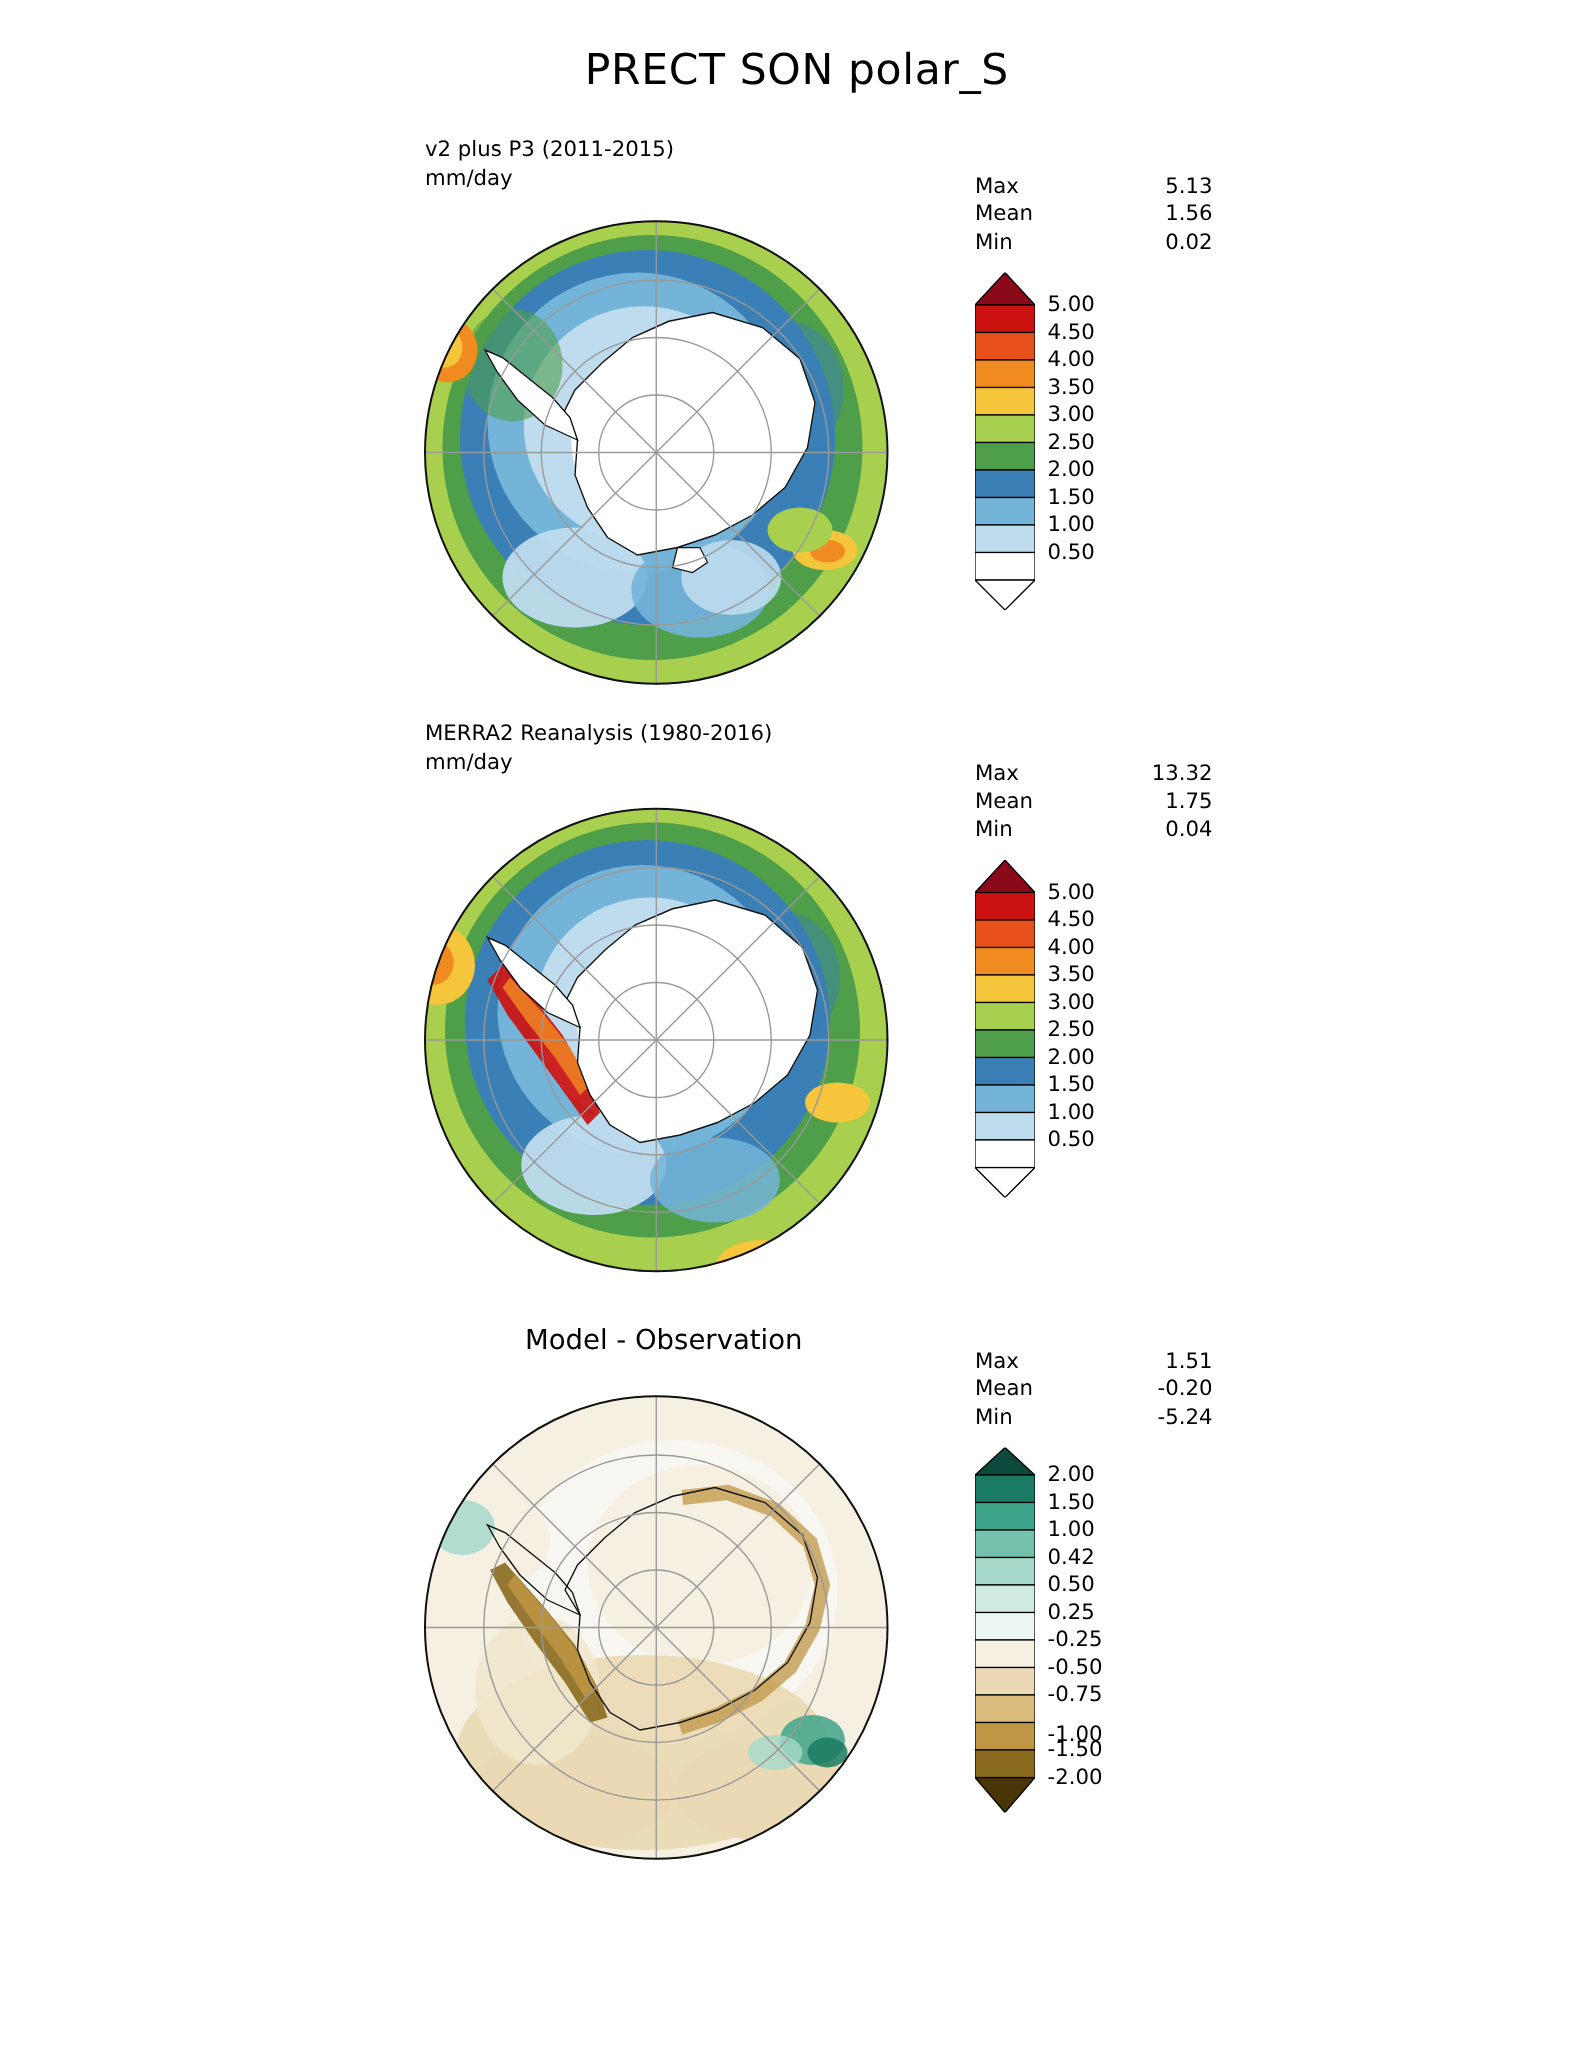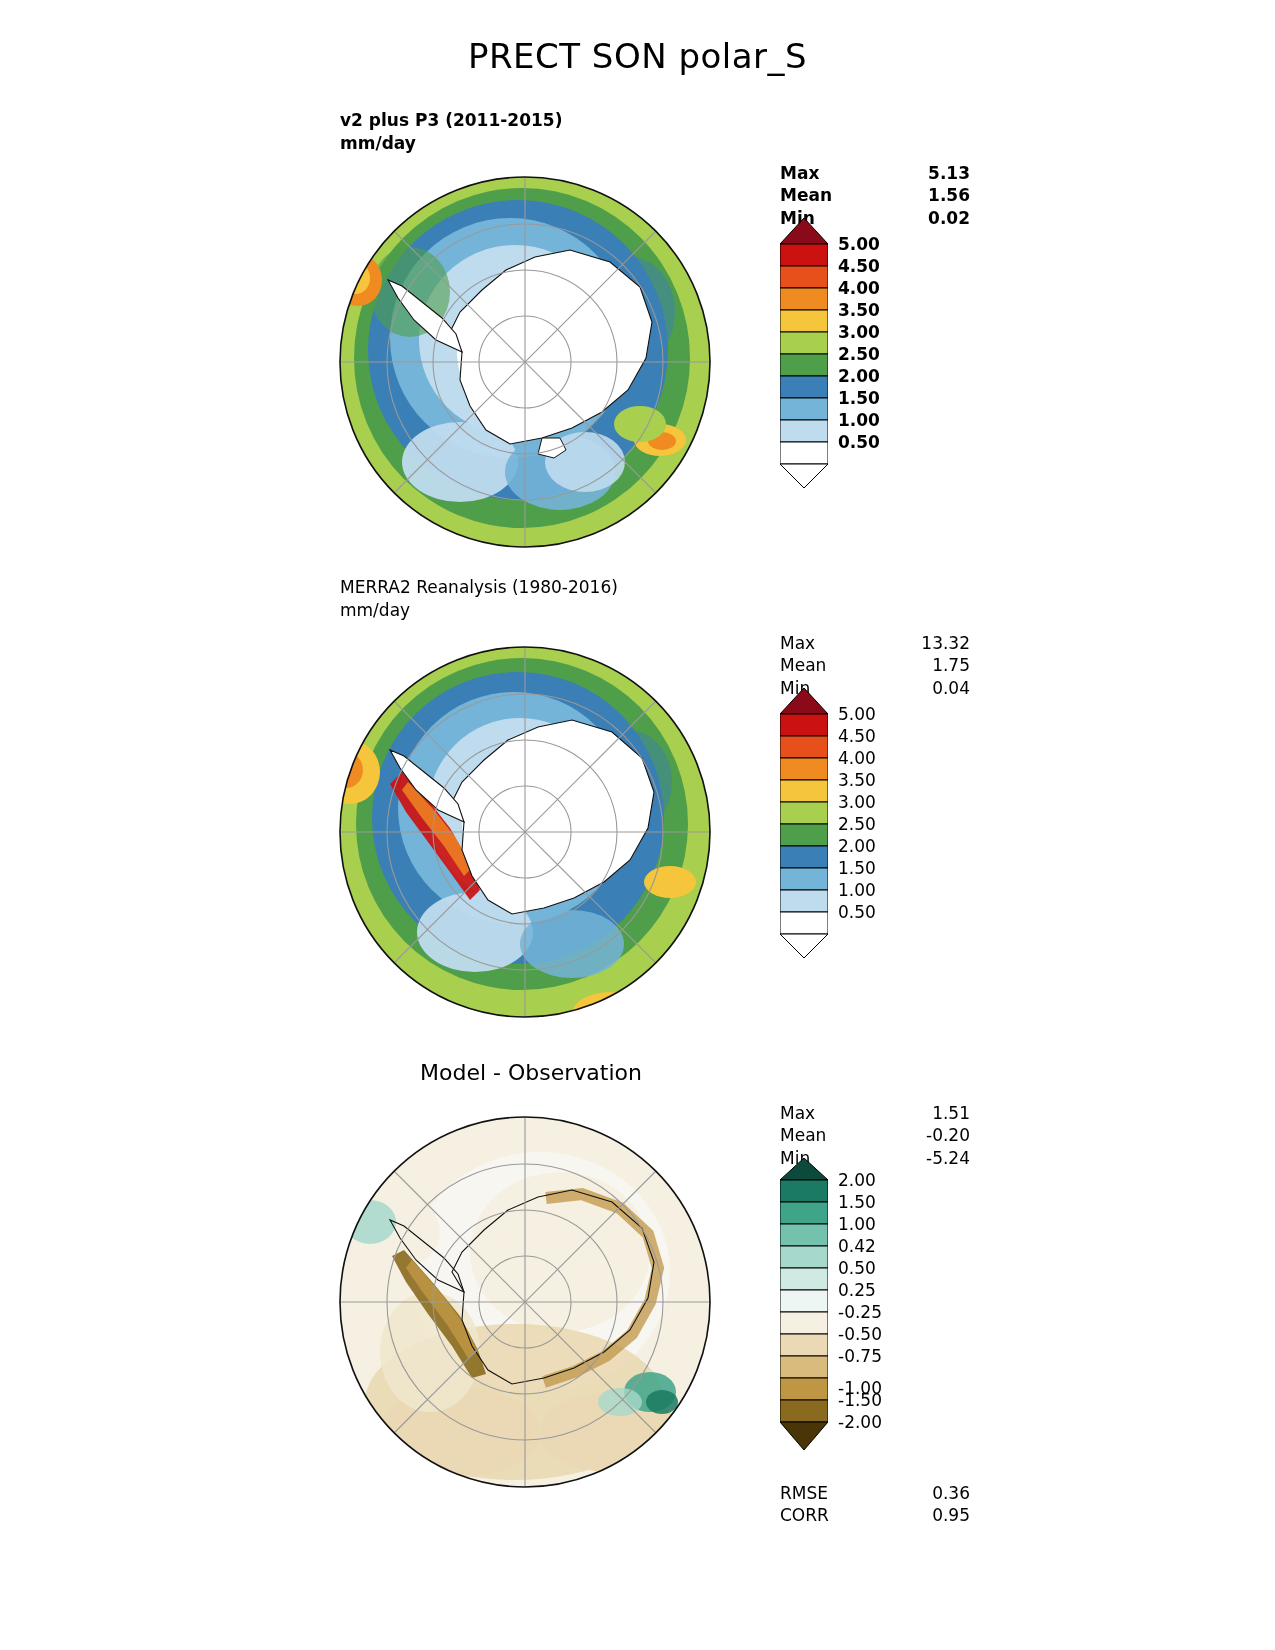--- a/index.html
+++ b/index.html
@@ -22,21 +22,21 @@
     width: 1275px;
     text-align: center;
     font-size: 34px;
     letter-spacing: 0.5px;
   }
   .panel {
     position: absolute;
     left: 0;
     width: 1275px;
   }
-  .panel-1 { top: 100px; height: 470px; font-weight: bold; }
+  .panel-1 { top: 100px; height: 470px; }
   .panel-2 { top: 570px; height: 480px; padding-left: 44px; }
   .panel-3 { top: 1050px; height: 520px; }
 
   .panel-title {
     position: absolute;
     font-size: 17px;
     white-space: nowrap;
   }
   .panel-units {
     position: absolute;
@@ -47,21 +47,20 @@
     position: absolute;
     font-size: 22px;
     white-space: nowrap;
   }
 
   
   .stats {
     position: absolute;
     font-size: 17px;
     width: 190px;
-    margin-top: 24px;
   }
   .stats .row {
     display: flex;
     justify-content: space-between;
     line-height: 1.32;
   }
   .stats .row .lbl { text-align: left; }
   .stats .row .val { text-align: right; }
 
   
@@ -374,23 +373,13 @@
     <div style="top:100px;">0.50</div>
     <div style="top:122px;">0.25</div>
     <div style="top:144px;">-0.25</div>
     <div style="top:166px;">-0.50</div>
     <div style="top:188px;">-0.75</div>
     <div style="top:220px;">-1.00</div>
     <div style="top:232px;">-1.50</div>
     <div style="top:254px;text-align:right;">-2.00</div>
   </div>
 
-  <div class="footer-stats" style="left:780px; top:432px;">
-    <div class="row">
-      <span class="lbl">RMSE</span>
-      <span class="val">0.36</span>
-    </div>
-    <div class="row">
-      <span class="lbl">CORR</span>
-      <span class="val">0.95</span>
-    </div>
-  </div>
 </div>
 
 </body></html>

